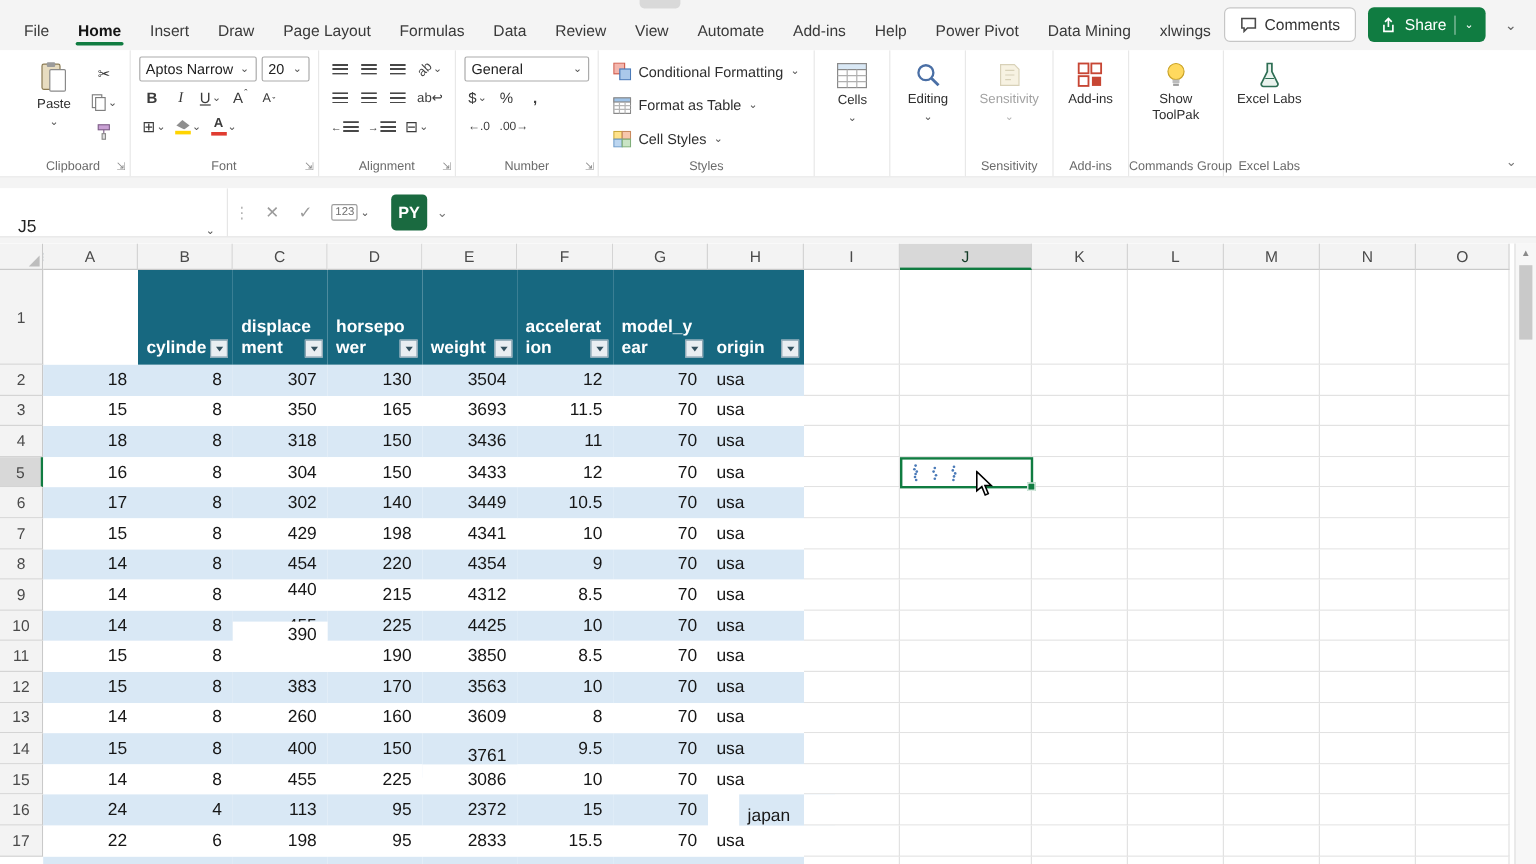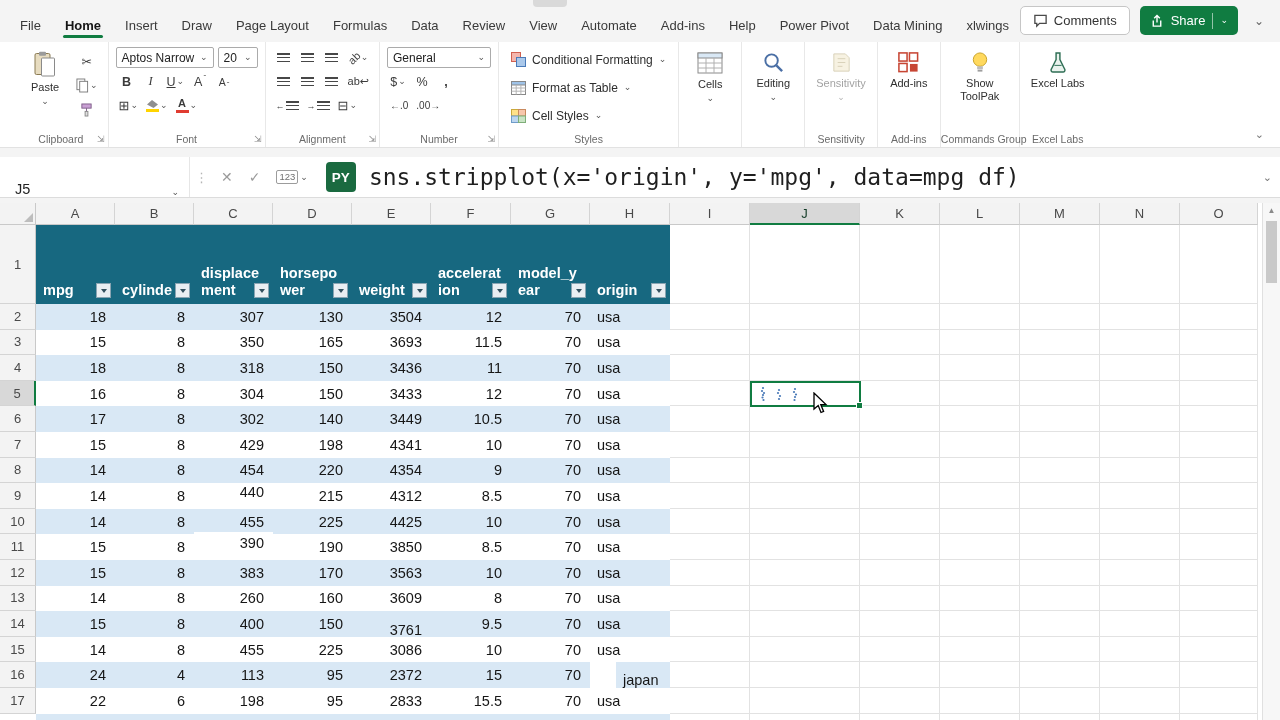--- a/index.html
+++ b/index.html
@@ -410,21 +410,20 @@
     <i class="chev">⌄</i>
   </div>
   <span class="dots">⋮</span>
   <button class="fx-btn">✕</button>
   <button class="fx-btn">✓</button>
   <button class="fx-btn">
       <span class="out123">123</span>
       <i class="chev">⌄</i>
     </button>
   <span class="py-badge">PY</span>
-  <div class="formula">sns.stripplot(x='origin', y='mpg', data=mpg_df)</div>
   <span class="fbar-chev">⌄</span>
 </div>
 
 <div class="hgap"></div>
 
 <div id="grid">
   <button class="df-chip">
     <svg width="15" height="15" viewBox="0 0 15 15">
         <rect x="3.4" y="3.4" width="8.2" height="8.2" transform="rotate(45 7.5 7.5)" fill="none" stroke="#0e6f7c" stroke-width="1.4"></rect>
         <rect x="5.9" y="5.9" width="3.2" height="3.2" transform="rotate(45 7.5 7.5)" fill="#0e6f7c"></rect>
@@ -465,28 +464,20 @@
     <div class="colhdr" style="left: 511px; top: 0px; width: 79px; height: 22px;">G</div>
     <div class="colhdr" style="left: 590px; top: 0px; width: 80px; height: 22px;">H</div>
     <div class="colhdr" style="left: 670px; top: 0px; width: 80px; height: 22px;">I</div>
     <div class="colhdr sel" style="left: 750px; top: 0px; width: 110px; height: 22px;">J</div>
     <div class="colhdr" style="left: 860px; top: 0px; width: 80px; height: 22px;">K</div>
     <div class="colhdr" style="left: 940px; top: 0px; width: 80px; height: 22px;">L</div>
     <div class="colhdr" style="left: 1020px; top: 0px; width: 80px; height: 22px;">M</div>
     <div class="colhdr" style="left: 1100px; top: 0px; width: 80px; height: 22px;">N</div>
     <div class="colhdr" style="left: 1180px; top: 0px; width: 78px; height: 22px;">O</div>
     <div class="rowhdr" style="left: 0px; top: 22px; width: 36px; height: 79px;">1</div>
-    <div class="thead-cell" style="left: 36px; top: 22px; width: 79px; height: 79px;">
-      <div class="th-bot">
-        <span>mpg</span>
-        <span class="filter-btn">
-          <i></i>
-        </span>
-      </div>
-    </div>
     <div class="thead-cell" style="left: 115px; top: 22px; width: 79px; height: 79px;">
       <div class="th-bot">
         <span>cylinde</span>
         <span class="filter-btn">
           <i></i>
         </span>
       </div>
     </div>
     <div class="thead-cell" style="left: 194px; top: 22px; width: 79px; height: 79px;">
       <div class="th-top">displace</div>
@@ -687,21 +678,21 @@
     <div class="cell" style="left: 670px; top: 305.8px; width: 80px; height: 25.6px;"></div>
     <div class="cell" style="left: 750px; top: 305.8px; width: 110px; height: 25.6px;"></div>
     <div class="cell" style="left: 860px; top: 305.8px; width: 80px; height: 25.6px;"></div>
     <div class="cell" style="left: 940px; top: 305.8px; width: 80px; height: 25.6px;"></div>
     <div class="cell" style="left: 1020px; top: 305.8px; width: 80px; height: 25.6px;"></div>
     <div class="cell" style="left: 1100px; top: 305.8px; width: 80px; height: 25.6px;"></div>
     <div class="cell" style="left: 1180px; top: 305.8px; width: 78px; height: 25.6px;"></div>
     <div class="rowhdr" style="left: 0px; top: 331.4px; width: 36px; height: 25.6px;">11</div>
     <div class="tcell ar" style="left: 36px; top: 331.4px; width: 79px; height: 25.6px;">15</div>
     <div class="tcell ar" style="left: 115px; top: 331.4px; width: 79px; height: 25.6px;">8</div>
-    <div class="tcell ar" style="left: 194px; top: 329px; width: 79px; height: 22px;">390</div>
+    <div class="tcell ar" style="left: 194px; top: 315px; width: 79px; height: 22px;">390</div>
     <div class="tcell ar" style="left: 273px; top: 331.4px; width: 79px; height: 25.6px;">190</div>
     <div class="tcell ar" style="left: 352px; top: 331.4px; width: 79px; height: 25.6px;">3850</div>
     <div class="tcell ar" style="left: 431px; top: 331.4px; width: 80px; height: 25.6px;">8.5</div>
     <div class="tcell ar" style="left: 511px; top: 331.4px; width: 79px; height: 25.6px;">70</div>
     <div class="tcell al" style="left: 590px; top: 331.4px; width: 80px; height: 25.6px;">usa</div>
     <div class="cell" style="left: 670px; top: 331.4px; width: 80px; height: 25.6px;"></div>
     <div class="cell" style="left: 750px; top: 331.4px; width: 110px; height: 25.6px;"></div>
     <div class="cell" style="left: 860px; top: 331.4px; width: 80px; height: 25.6px;"></div>
     <div class="cell" style="left: 940px; top: 331.4px; width: 80px; height: 25.6px;"></div>
     <div class="cell" style="left: 1020px; top: 331.4px; width: 80px; height: 25.6px;"></div>

